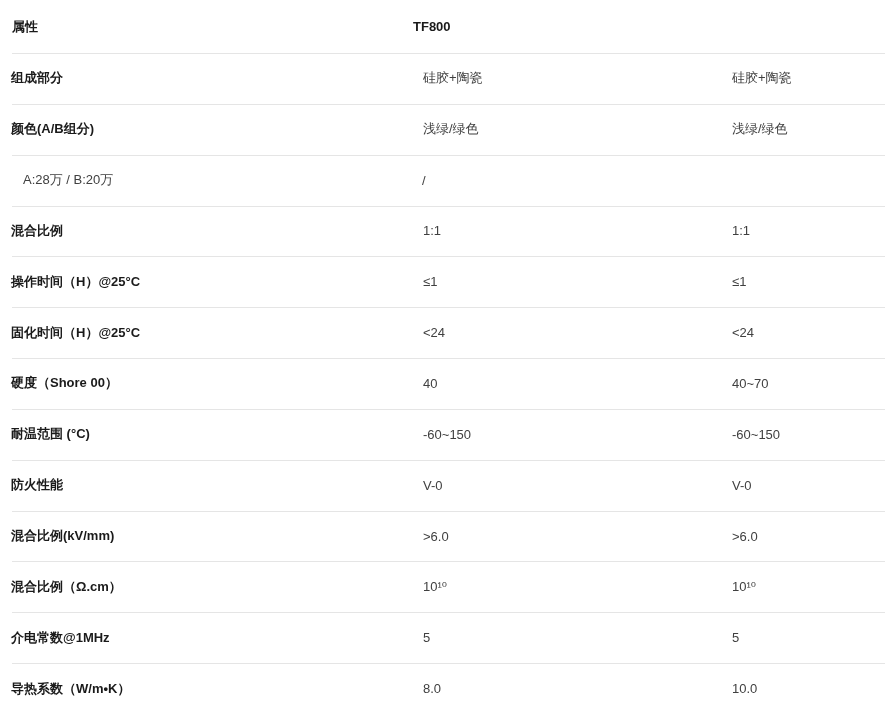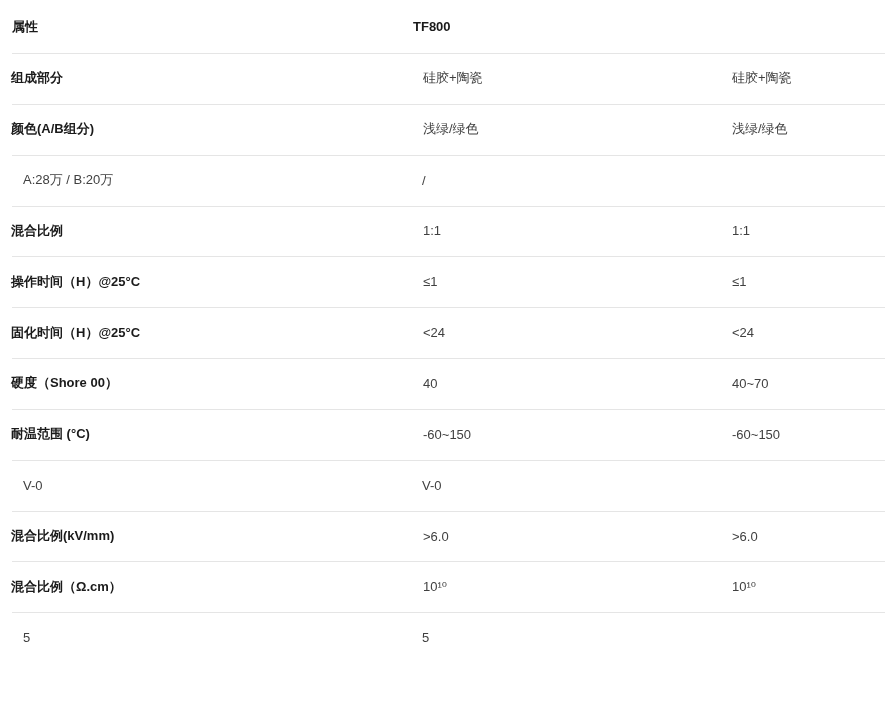--- a/index.html
+++ b/index.html
@@ -112,35 +112,42 @@
     <div class="cell c3">40~70</div>
   </div>
 
   <div class="row">
     <div class="cell c1 label">耐温范围 (°C)</div>
     <div class="cell c2">-60~150</div>
     <div class="cell c3">-60~150</div>
   </div>
 
   <div class="row">
+    <div class="cell c1 label">防火性能</div>
     <div class="cell c2">V-0</div>
     <div class="cell c3">V-0</div>
   </div>
 
   <div class="row">
     <div class="cell c1 label">混合比例(kV/mm)</div>
     <div class="cell c2">&gt;6.0</div>
     <div class="cell c3">&gt;6.0</div>
   </div>
 
   <div class="row">
     <div class="cell c1 label">混合比例（Ω.cm）</div>
     <div class="cell c2">10¹⁰</div>
     <div class="cell c3">10¹⁰</div>
   </div>
 
   <div class="row">
+    <div class="cell c1 label">介电常数@1MHz</div>
     <div class="cell c2">5</div>
     <div class="cell c3">5</div>
   </div>
 
+  <div class="row">
+    <div class="cell c1 label">导热系数（W/m•K）</div>
+    <div class="cell c2">8.0</div>
+    <div class="cell c3">10.0</div>
+  </div>
 
 </div>
 
 </body></html>

